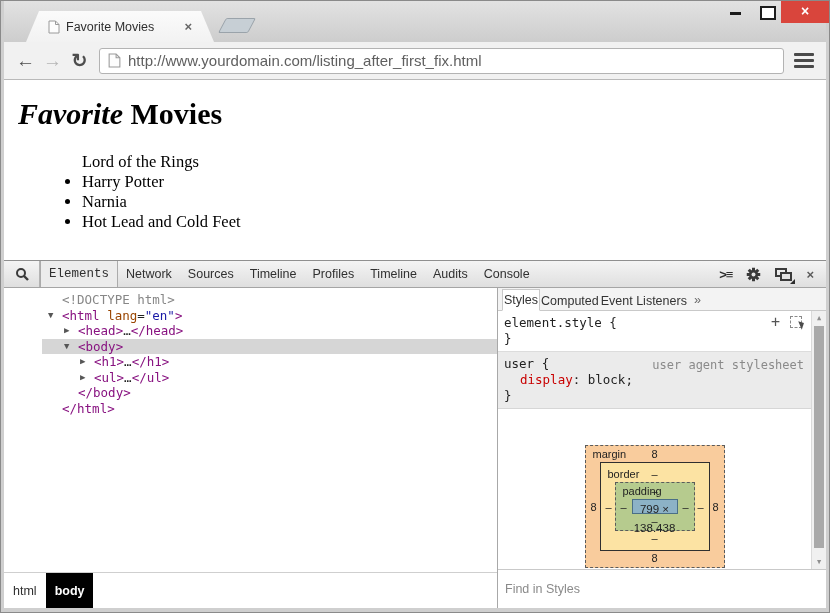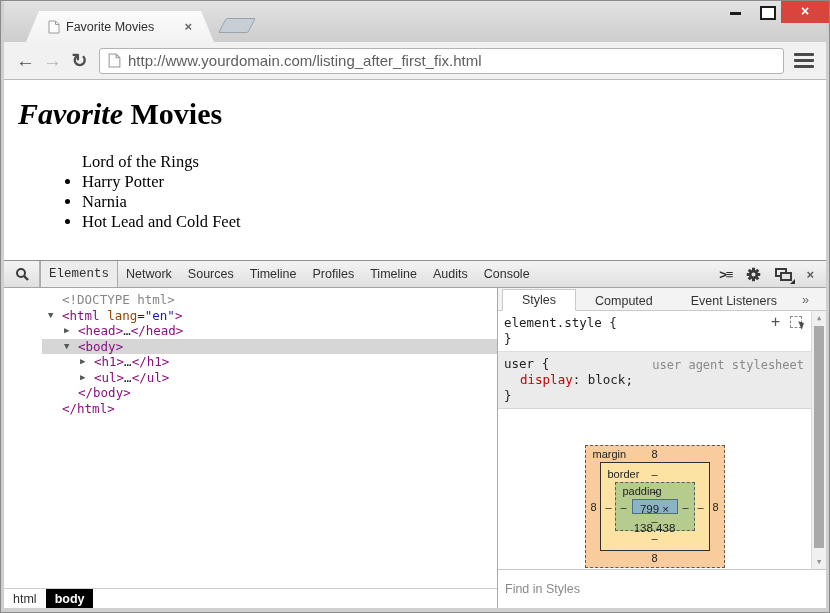--- a/index.html
+++ b/index.html
@@ -82,30 +82,30 @@
   .tree{ flex:1; padding-top:4px; font-family:"DejaVu Sans Mono", monospace;
     font-size:12.5px; overflow:hidden;margin-left:38px; }
   .tree-row{ position:relative; line-height:15.5px; white-space:nowrap; }
   .tree-row.selected{ background:#d6d6d6; }
   .tree-arrow{ position:absolute; top:0; font-size:9px; color:#565656; line-height:15.5px; }
   .seg-tag{ color:#881280; }
   .seg-attr{ color:#994500; }
   .seg-value{ color:#1a1aa6; }
   .seg-doctype{ color:#878787; }
   .seg-plain{ color:#222; }
-  .crumbs{ height:20px; border-top:1px solid #cfcfcf; background:#fff;
+  .crumbs{ height:36px; border-top:1px solid #cfcfcf; background:#fff;
     display:flex; align-items:stretch; font-size:12.5px; }
   .crumb{ display:flex; align-items:center; padding:0 9px; color:#303030; }
   .crumb.selected{ color:#fff; font-weight:bold; }
 
   
   .styles-panel{ flex:1; display:flex; flex-direction:column; position:relative; }
   .stabs{ height:23px; background:#f3f3f3; border-bottom:1px solid #c9c9c9;
     display:flex; align-items:flex-end; padding-left:4px; font-size:12.5px; color:#333; }
-  .stab{ padding:3px 19px 3px; margin-bottom:-1px; }
+  .stab{ padding:3px 1px 3px; margin-bottom:-1px; }
   .stab.selected{ background:#fff; border:1px solid #c9c9c9; border-bottom:1px solid #fff; }
   .stab-more{ padding:3px 6px; color:#666; }
   .scontent{ flex:1; position:relative; background:#fff; overflow:hidden;
     font-family:"DejaVu Sans Mono", monospace; font-size:12.5px; color:#222; }
   .sec-elem{ position:relative; padding:4px 20px 4px 6px; line-height:16px;
     border-bottom:1px solid #dcdcdc; }
   .elem-icons{ position:absolute; right:24px; top:5px; display:flex; gap:10px; align-items:center; }
   .ico-plus{ font-size:15px; color:#555; line-height:12px; }
   .ico-pick{ position:relative; width:12px; height:12px; border:1px dashed #8a8a8a; }
   .ico-pick::after{ content:""; position:absolute; right:-2px; bottom:-2px; width:0; height:0;

